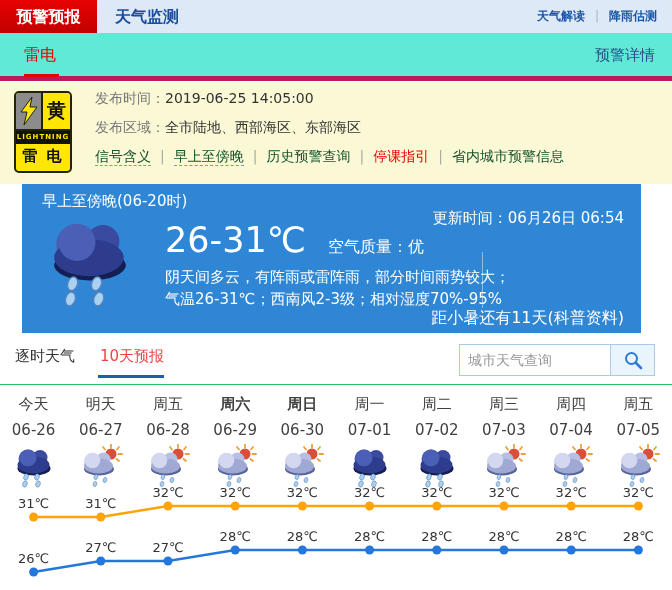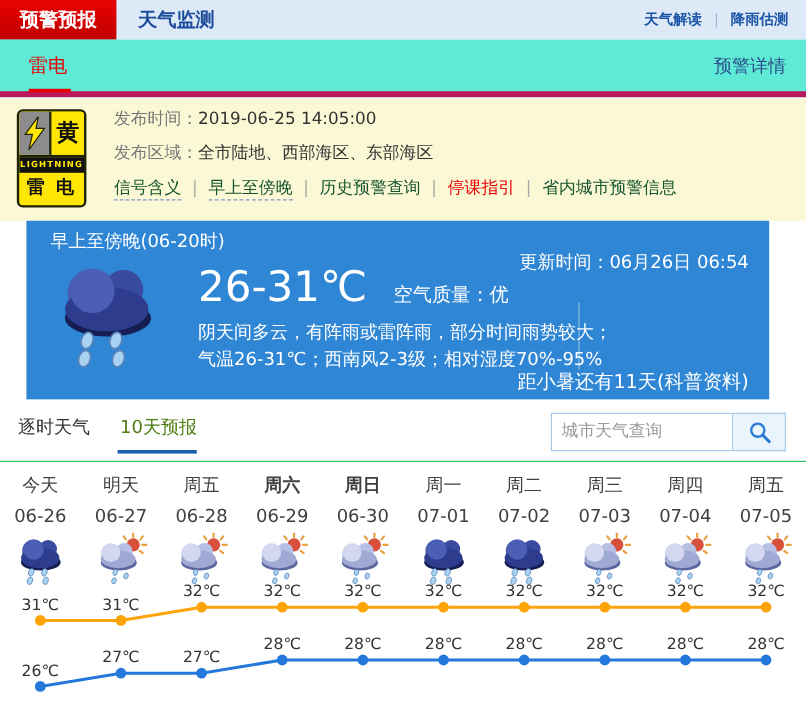--- a/index.html
+++ b/index.html
@@ -60,25 +60,25 @@
   .cur-vsep { position:absolute; left:460px; top:68px; width:1px; height:56px; background:rgba(255,255,255,.45); }
   .sunmoon { position:absolute; left:480px; top:70px; width:180px; display:grid;
              grid-template-columns:88px 92px; row-gap:9px; font-size:15px; }
   .solar-term { position:absolute; right:17px; top:124px; font-size:16px; cursor:pointer; }
 
   
   .fc-nav { position:absolute; left:0; top:333px; width:672px; height:52px; background:#fff;
             border-bottom:1px solid #22c55e; }
   .fc-tab { position:absolute; top:14px; font-size:15px; cursor:pointer; color:#333; }
   .fc-tab.t0 { left:15px; }
-  .fc-tab.t1 { left:100px; color:#4d7c0f; }
+  .fc-tab.t1 { left:100px; color:#ef4444; }
   .fc-tab-underline { position:absolute; left:98px; top:42px; width:66px; height:3px; background:#1D5FAF; }
   .search-input { position:absolute; left:459px; top:11px; width:152px; height:32px;
                   border:1px solid #A9CBE8; font-size:14px; padding:0 8px; color:#333; outline:none;
-                  font-family:Liberation Mono, monospace; }
+                  font-family:Liberation Sans, sans-serif; }
   .search-input::placeholder { color:#999; }
   .search-btn { position:absolute; left:611px; top:11px; width:44px; height:32px;
                 background:#E9F4FD; border:1px solid #A9CBE8; border-left:none; cursor:pointer;
                 display:flex; align-items:center; justify-content:center; }
 
   
   .forecast { position:absolute; left:0; top:385px; width:672px; height:205px; background:#fff; }
   .fc-cols { position:absolute; left:0; top:0; width:672px; display:flex; }
   .fc-col { width:67.2px; text-align:center; cursor:pointer; }
   .fc-day { display:block; margin-top:8px; font-size:15px; color:#404040; height:22px; line-height:22px; }

